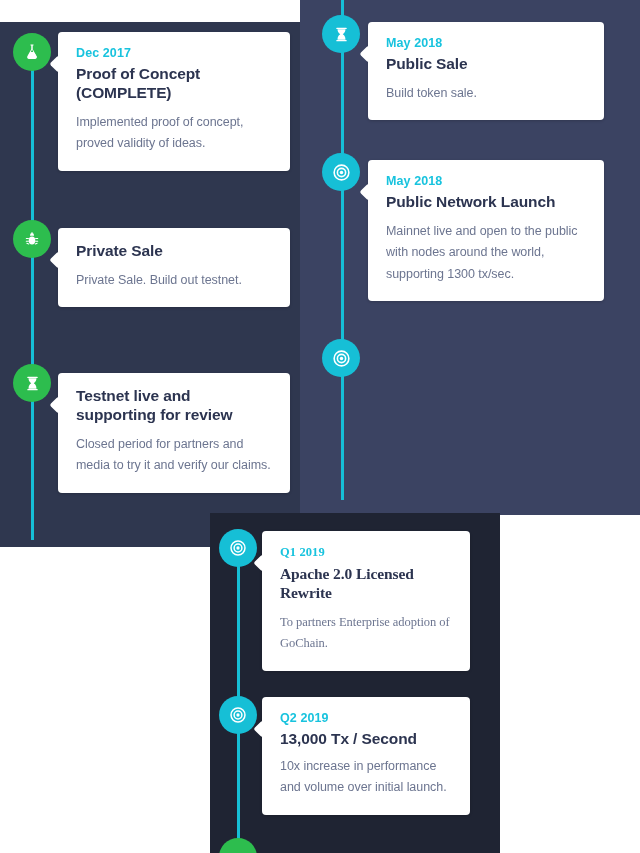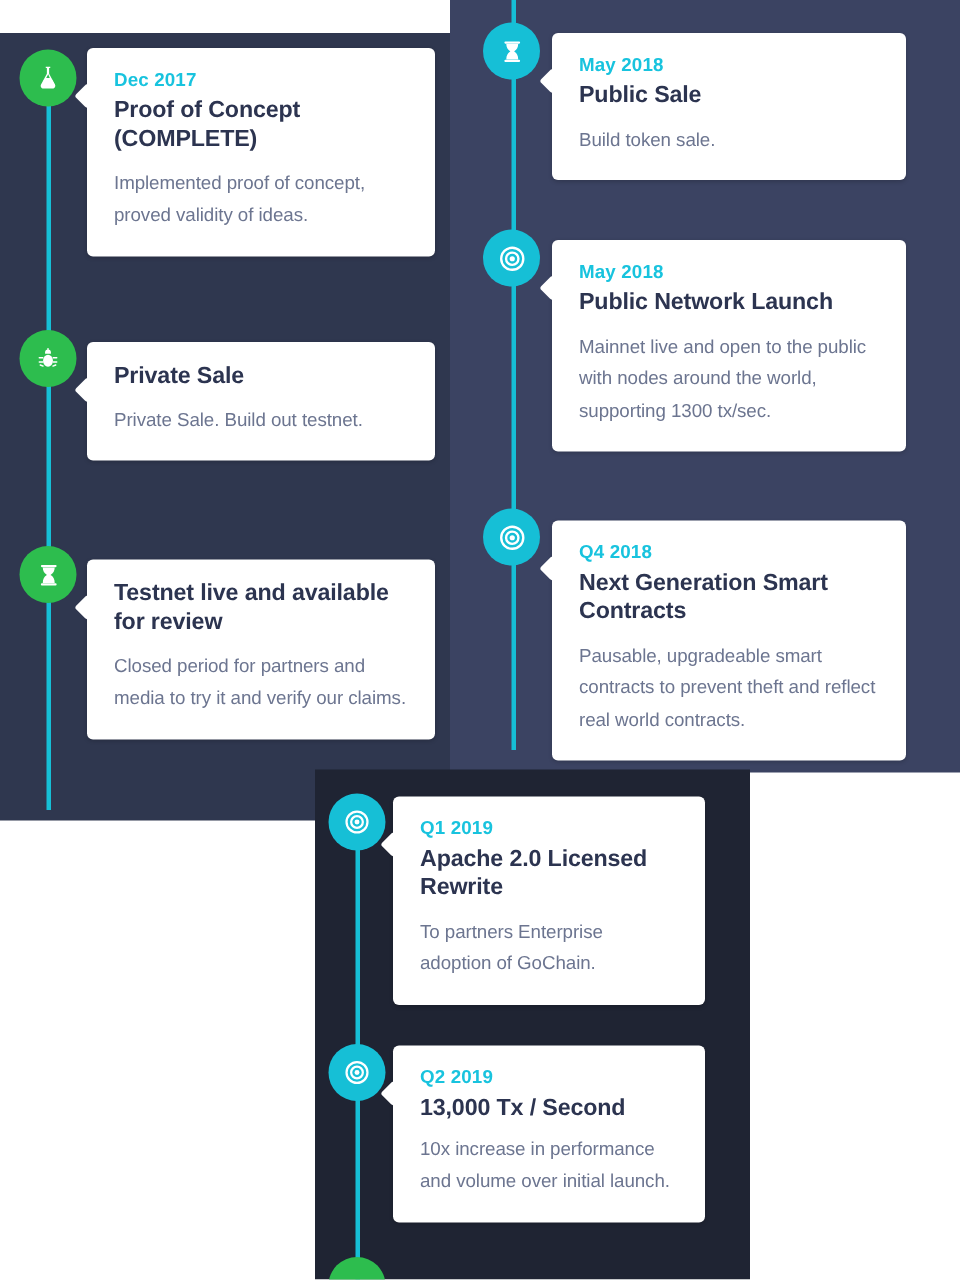--- a/index.html
+++ b/index.html
@@ -148,21 +148,21 @@
   <div class="node green" style="left:13px; top:364px;">
     <span>
       <svg width="17" height="17" viewBox="0 0 24 24" fill="#fff">
         <rect x="4.6" y="2.3" width="14.8" height="2.1" rx="1"></rect>
         <rect x="4.6" y="19.6" width="14.8" height="2.1" rx="1"></rect>
         <path d="M6.4 4.6h11.2c0 3.2-1.3 5.2-3.4 6.6-.5.3-.5.5 0 .8 2.1 1.4 3.4 3.4 3.4 7.4H6.4c0-4 1.3-6 3.4-7.4.5-.3.5-.5 0-.8C7.7 9.8 6.4 7.8 6.4 4.6z"></path>
       </svg>
     </span>
   </div>
   <div class="card" style="left:58px; top:373px; width:232px;">
-    <div class="title">Testnet live and available for review</div>
+    <div class="title">Testnet live and supporting for review</div>
     <div class="desc">Closed period for partners and media to try it and verify our claims.</div>
   </div>
 
   <div class="node cyan" style="left:322px; top:15px;">
     <span>
       <svg width="17" height="17" viewBox="0 0 24 24" fill="#fff">
         <rect x="4.6" y="2.3" width="14.8" height="2.1" rx="1"></rect>
         <rect x="4.6" y="19.6" width="14.8" height="2.1" rx="1"></rect>
         <path d="M6.4 4.6h11.2c0 3.2-1.3 5.2-3.4 6.6-.5.3-.5.5 0 .8 2.1 1.4 3.4 3.4 3.4 7.4H6.4c0-4 1.3-6 3.4-7.4.5-.3.5-.5 0-.8C7.7 9.8 6.4 7.8 6.4 4.6z"></path>
       </svg>
@@ -191,36 +191,31 @@
 
   <div class="node cyan" style="left:322px; top:339px;">
     <span>
       <svg width="19" height="19" viewBox="0 0 24 24">
         <circle cx="12" cy="12" r="9.3" fill="none" stroke="#fff" stroke-width="2"></circle>
         <circle cx="12" cy="12" r="5.2" fill="none" stroke="#fff" stroke-width="2"></circle>
         <circle cx="12" cy="12" r="2.2" fill="#fff"></circle>
       </svg>
     </span>
   </div>
-  <div class="card" style="left:368px; top:347px; width:236px;">
-    <div class="date">Q4 2018</div>
-    <div class="title">Next Generation Smart Contracts</div>
-    <div class="desc">Pausable, upgradeable smart contracts to prevent theft and reflect real world contracts.</div>
-  </div>
 
   <div class="node cyan" style="left:219px; top:529px;">
     <span>
       <svg width="18" height="18" viewBox="0 0 24 24">
         <circle cx="12" cy="12" r="9.3" fill="none" stroke="#fff" stroke-width="2"></circle>
         <circle cx="12" cy="12" r="5.2" fill="none" stroke="#fff" stroke-width="2"></circle>
         <circle cx="12" cy="12" r="2.2" fill="#fff"></circle>
       </svg>
     </span>
   </div>
-  <div class="card" style="left:262px; top:531px; width:208px;">
+  <div class="card" style="left:262px; top:531px; width:208px;font-family:Liberation Serif, serif;">
     <div class="date">Q1 2019</div>
     <div class="title">Apache 2.0 Licensed Rewrite</div>
     <div class="desc">To partners Enterprise adoption of GoChain.</div>
   </div>
 
   <div class="node cyan" style="left:219px; top:696px;">
     <span>
       <svg width="18" height="18" viewBox="0 0 24 24">
         <circle cx="12" cy="12" r="9.3" fill="none" stroke="#fff" stroke-width="2"></circle>
         <circle cx="12" cy="12" r="5.2" fill="none" stroke="#fff" stroke-width="2"></circle>

